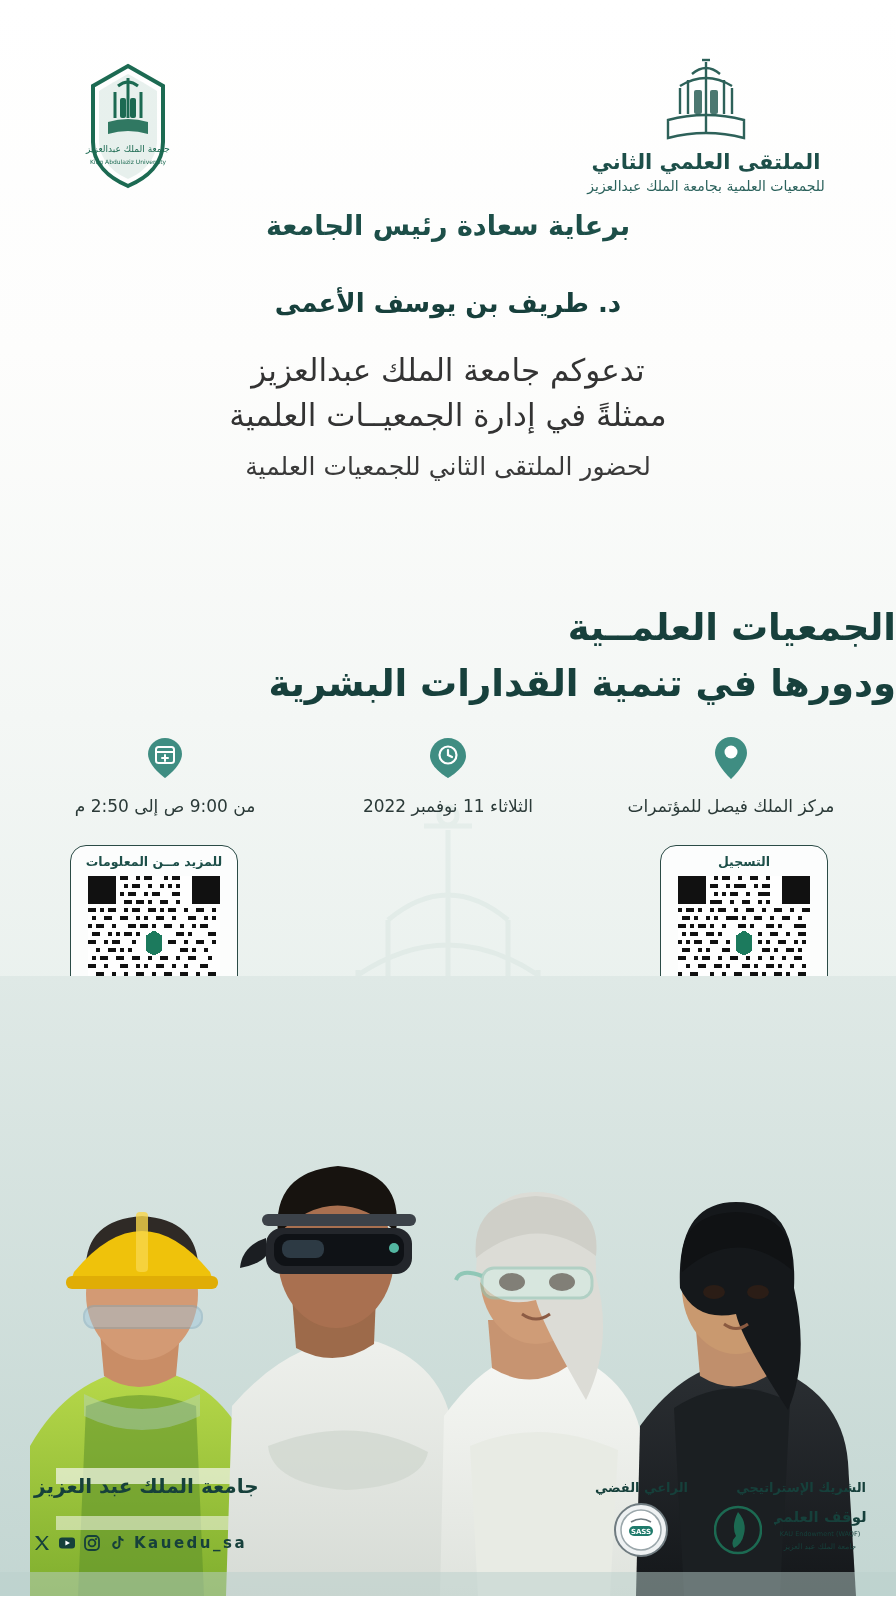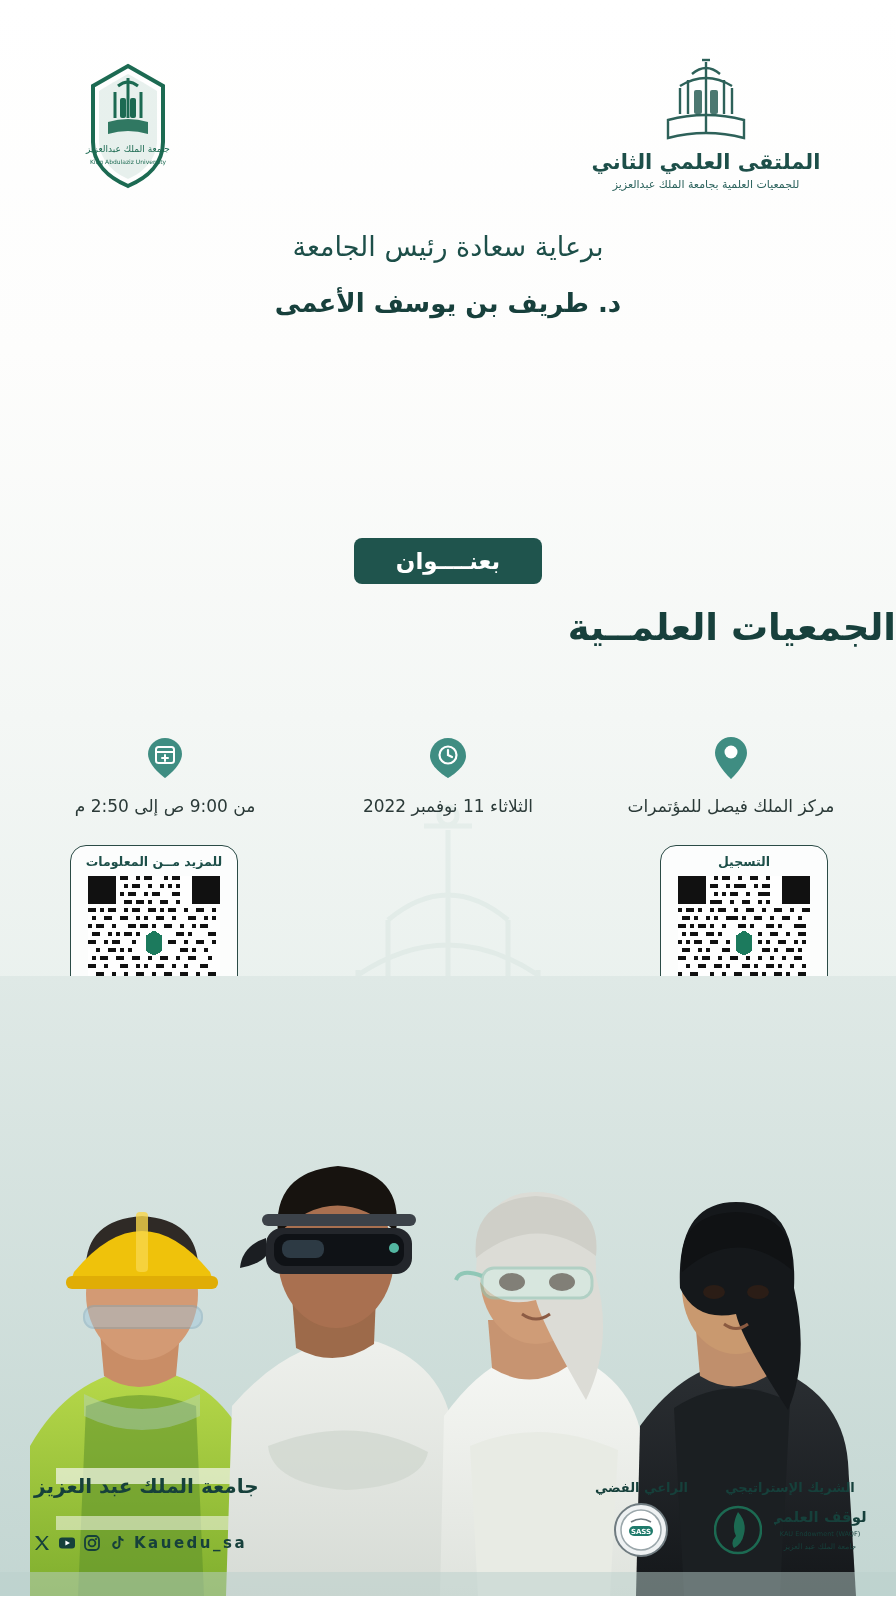--- a/index.html
+++ b/index.html
@@ -40,32 +40,32 @@
   .logo-left {
     position: absolute; right: 60px; top: 6px;
     width: 260px; text-align: center;
   }
   .logo-left .mark { height: 86px; display:flex; align-items:center; justify-content:center;}
   .logo-left .t1 {
     font-size: 21px; font-weight: 700; color: #1d4f49;
     margin-top: 6px; letter-spacing: .2px;
   }
   .logo-left .t2 {
-    font-size: 11px; color: #2b625c; margin-top: 4px;
+    font-size: 14px; color: #2b625c; margin-top: 4px;
   }
   .logo-right {
     position: absolute; left: 58px; top: 4px;
     width: 140px; height: 140px;
     display: flex; align-items: center; justify-content: center;
   }
 
   
   .patron {
-    position: absolute; top: 231px; left: 0; right: 0; text-align: center;
-    font-size: 27px; font-weight: 400; color: #1d4f49;
+    position: absolute; top: 210px; left: 0; right: 0; text-align: center;
+    font-size: 27px; font-weight: 700; color: #1d4f49;
   }
   .patron-name {
     position: absolute; top: 288px; left: 0; right: 0; text-align: center;
     font-size: 26px; font-weight: 700; color: #17403c;
   }
   .invite {
     position: absolute; top: 348px; left: 0; right: 0; text-align: center;
     color: #2e2e2e;
   }
   .invite .l1 { font-size: 31px; line-height: 1.45; color:#333; }
@@ -142,21 +142,21 @@
     position: absolute; left: 0; right: 0; bottom: 0; height: 620px;
     overflow: hidden;
   }
 
   
   .sponsors {
     position: absolute; bottom: 38px; left: 30px; right: 30px;
     display: flex; justify-content: flex-start; align-items: flex-end;
     direction: rtl; gap: 26px;
   }
-  .sp-group { text-align: center; }
+  .sp-group { }
   .sp-label {
     font-size: 13px; font-weight: 700; color: #16403b; margin-bottom: 7px;
   }
   .sp-marks { display: flex; align-items: center; justify-content: center; gap: 12px; }
   .sp-mark {
     height: 56px; display: flex; align-items: center; justify-content: center;
   }
 
   .footer-left {
     position: absolute; bottom: 44px; right: auto; left: 34px;
@@ -244,27 +244,30 @@
         </g>
         <text x="65" y="92" font-size="9" fill="#1c6a52" text-anchor="middle" font-family="DejaVu Sans">جامعة الملك عبدالعزيز</text>
         <text x="65" y="104" font-size="6" fill="#1c6a52" text-anchor="middle" font-family="DejaVu Sans">King Abdulaziz University</text>
       </svg>
     </div>
   </div>
 
   <div class="patron">برعاية سعادة رئيس الجامعة</div>
   <div class="patron-name">د. طريف بن يوسف الأعمى</div>
 
-
-  <div class="pill-wrap">
-    <span class="pill">بعنــــوان</span>
-  </div>
+  <div class="invite">
+    <div class="l1">تدعوكم جامعة الملك عبدالعزيز</div>
+    <div class="l2">ممثلةً في إدارة الجمعيــات العلمية</div>
+    <div class="l3">لحضور الملتقى الثاني للجمعيات العلمية</div>
+  </div>
+
 
   <div class="title">
     <div class="tl1">الجمعيات العلمــية</div>
+    <div class="tl2">ودورها في تنمية القدارات البشرية</div>
   </div>
 
   <div class="info-row">
 
     <div class="info-item">
       <div class="info-icon">
         <svg width="34" height="44" viewBox="0 0 34 44" aria-hidden="true">
           <path d="M17 1 C8 1 1 8 1 17 C1 28 17 43 17 43 C17 43 33 28 33 17 C33 8 26 1 17 1 Z" fill="#3f8d82"></path>
           <circle cx="17" cy="16" r="6.5" fill="#ffffff"></circle>
         </svg>

